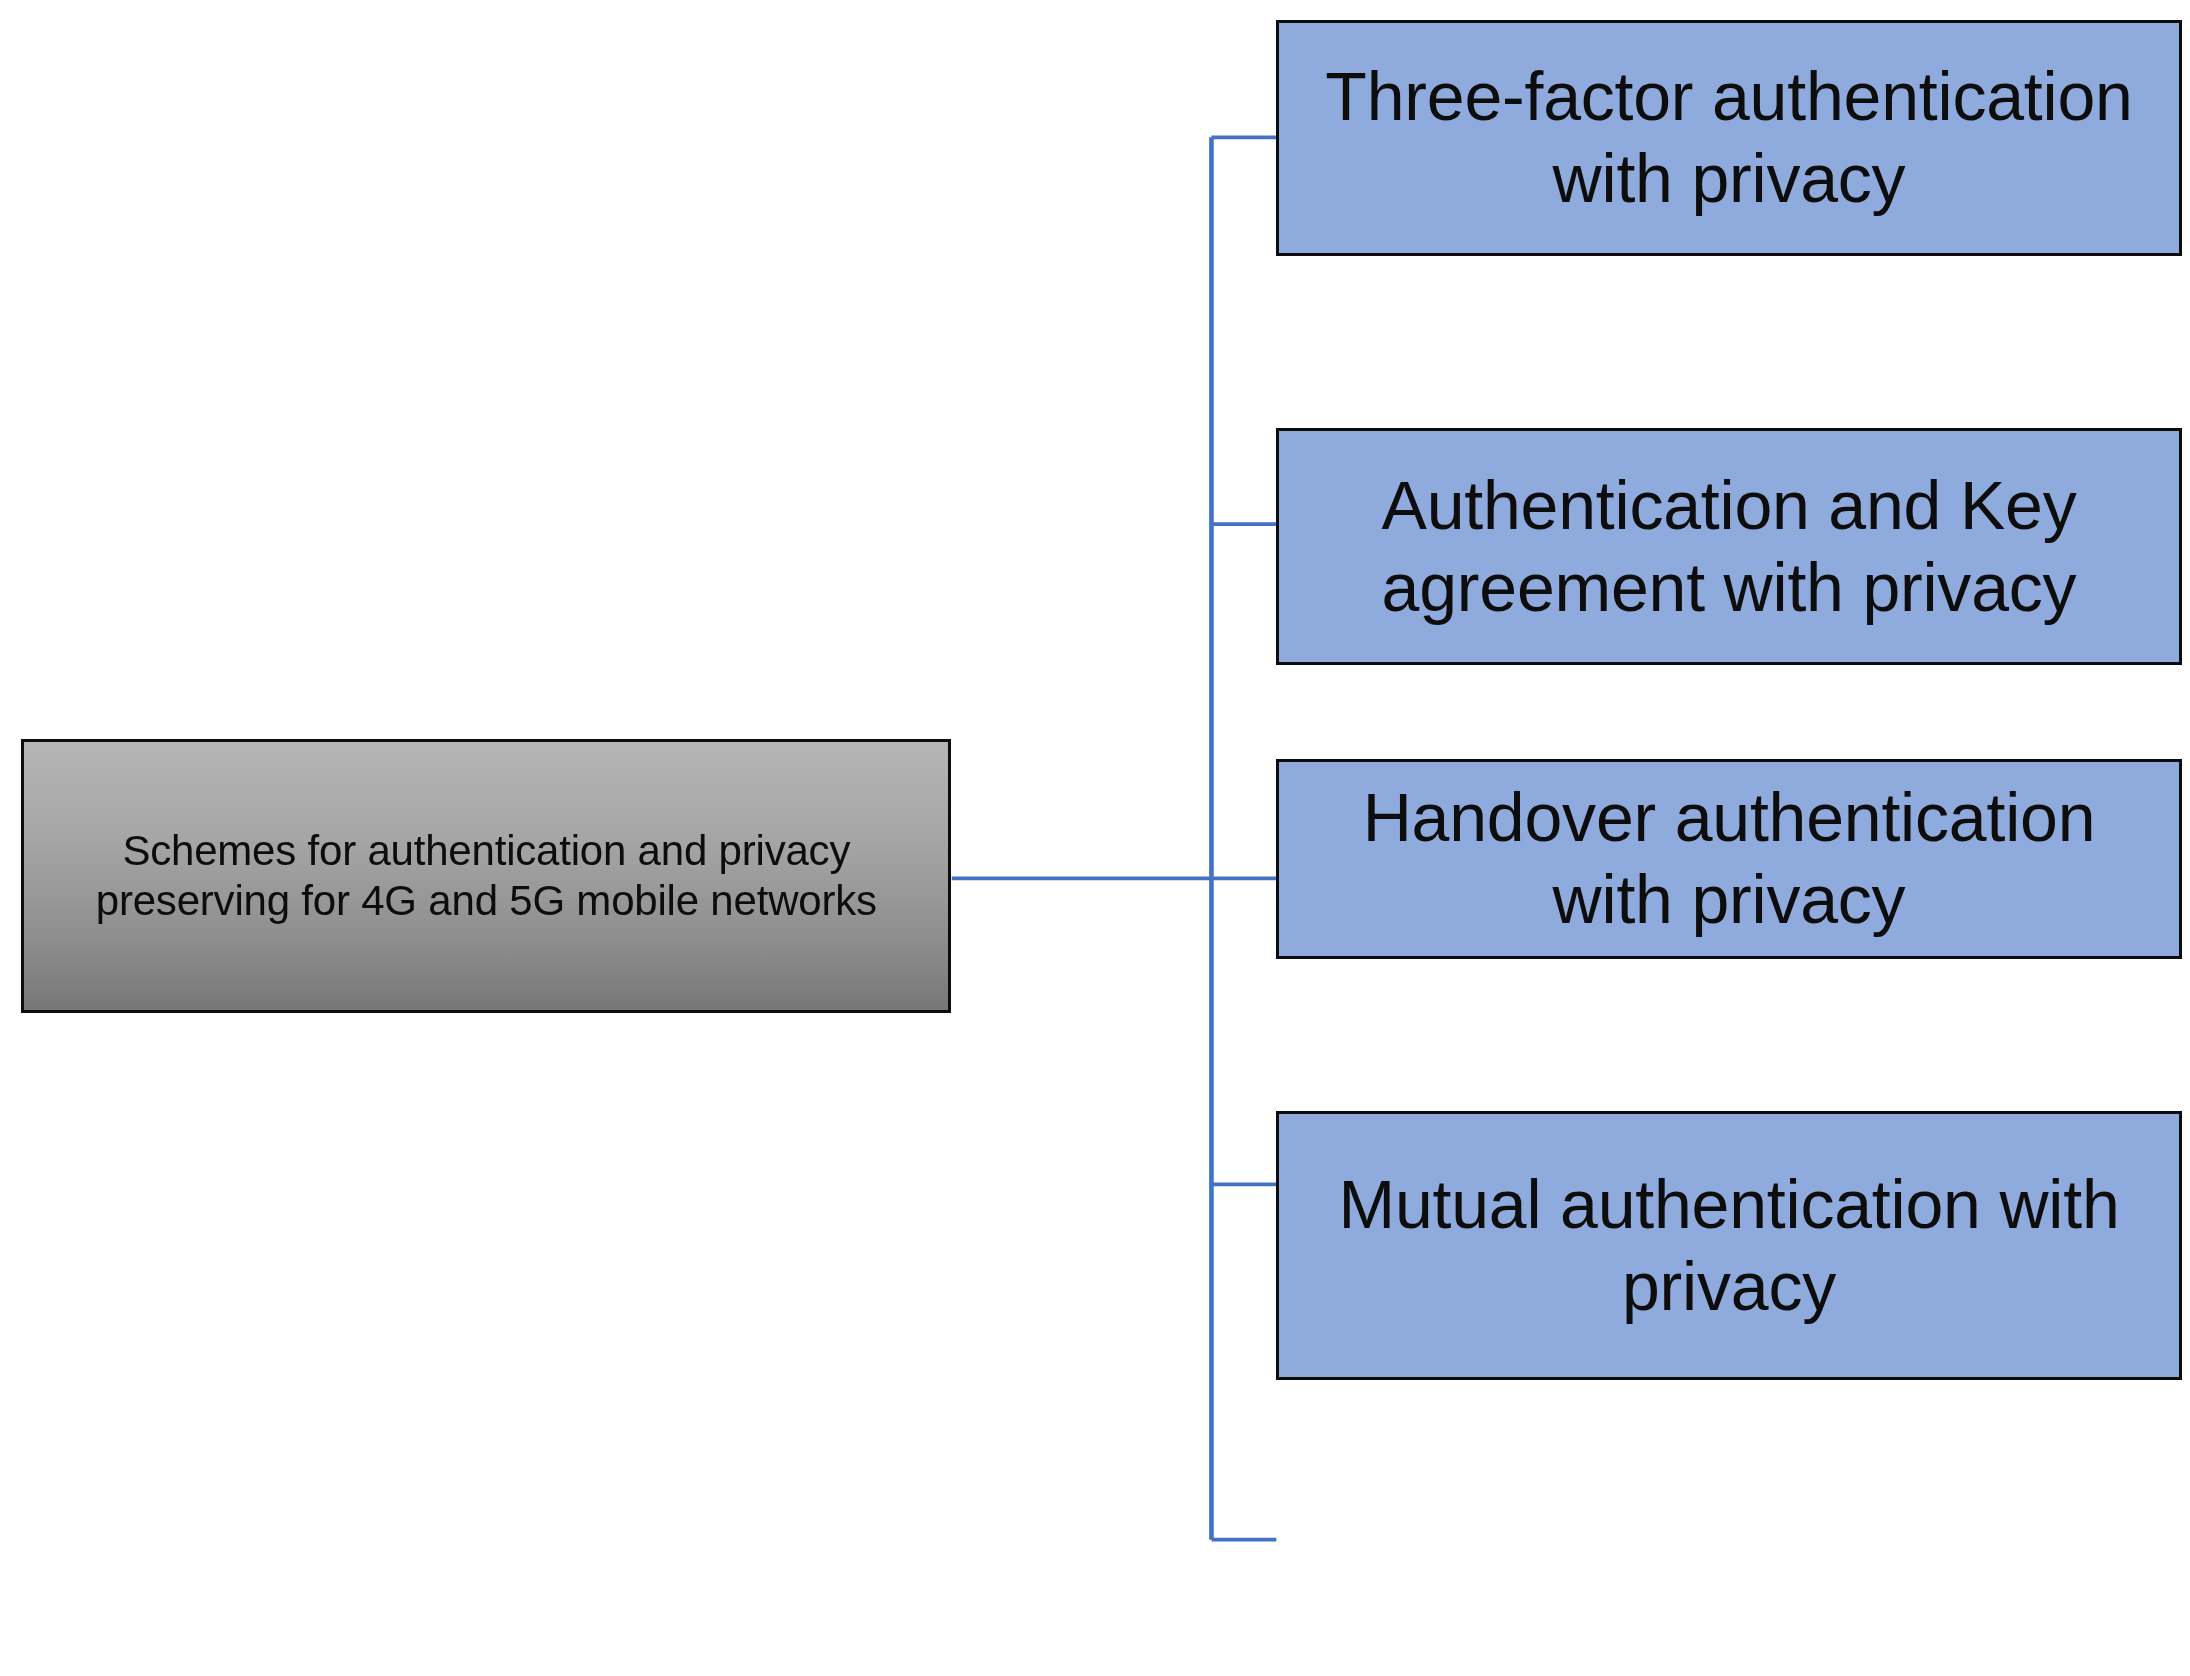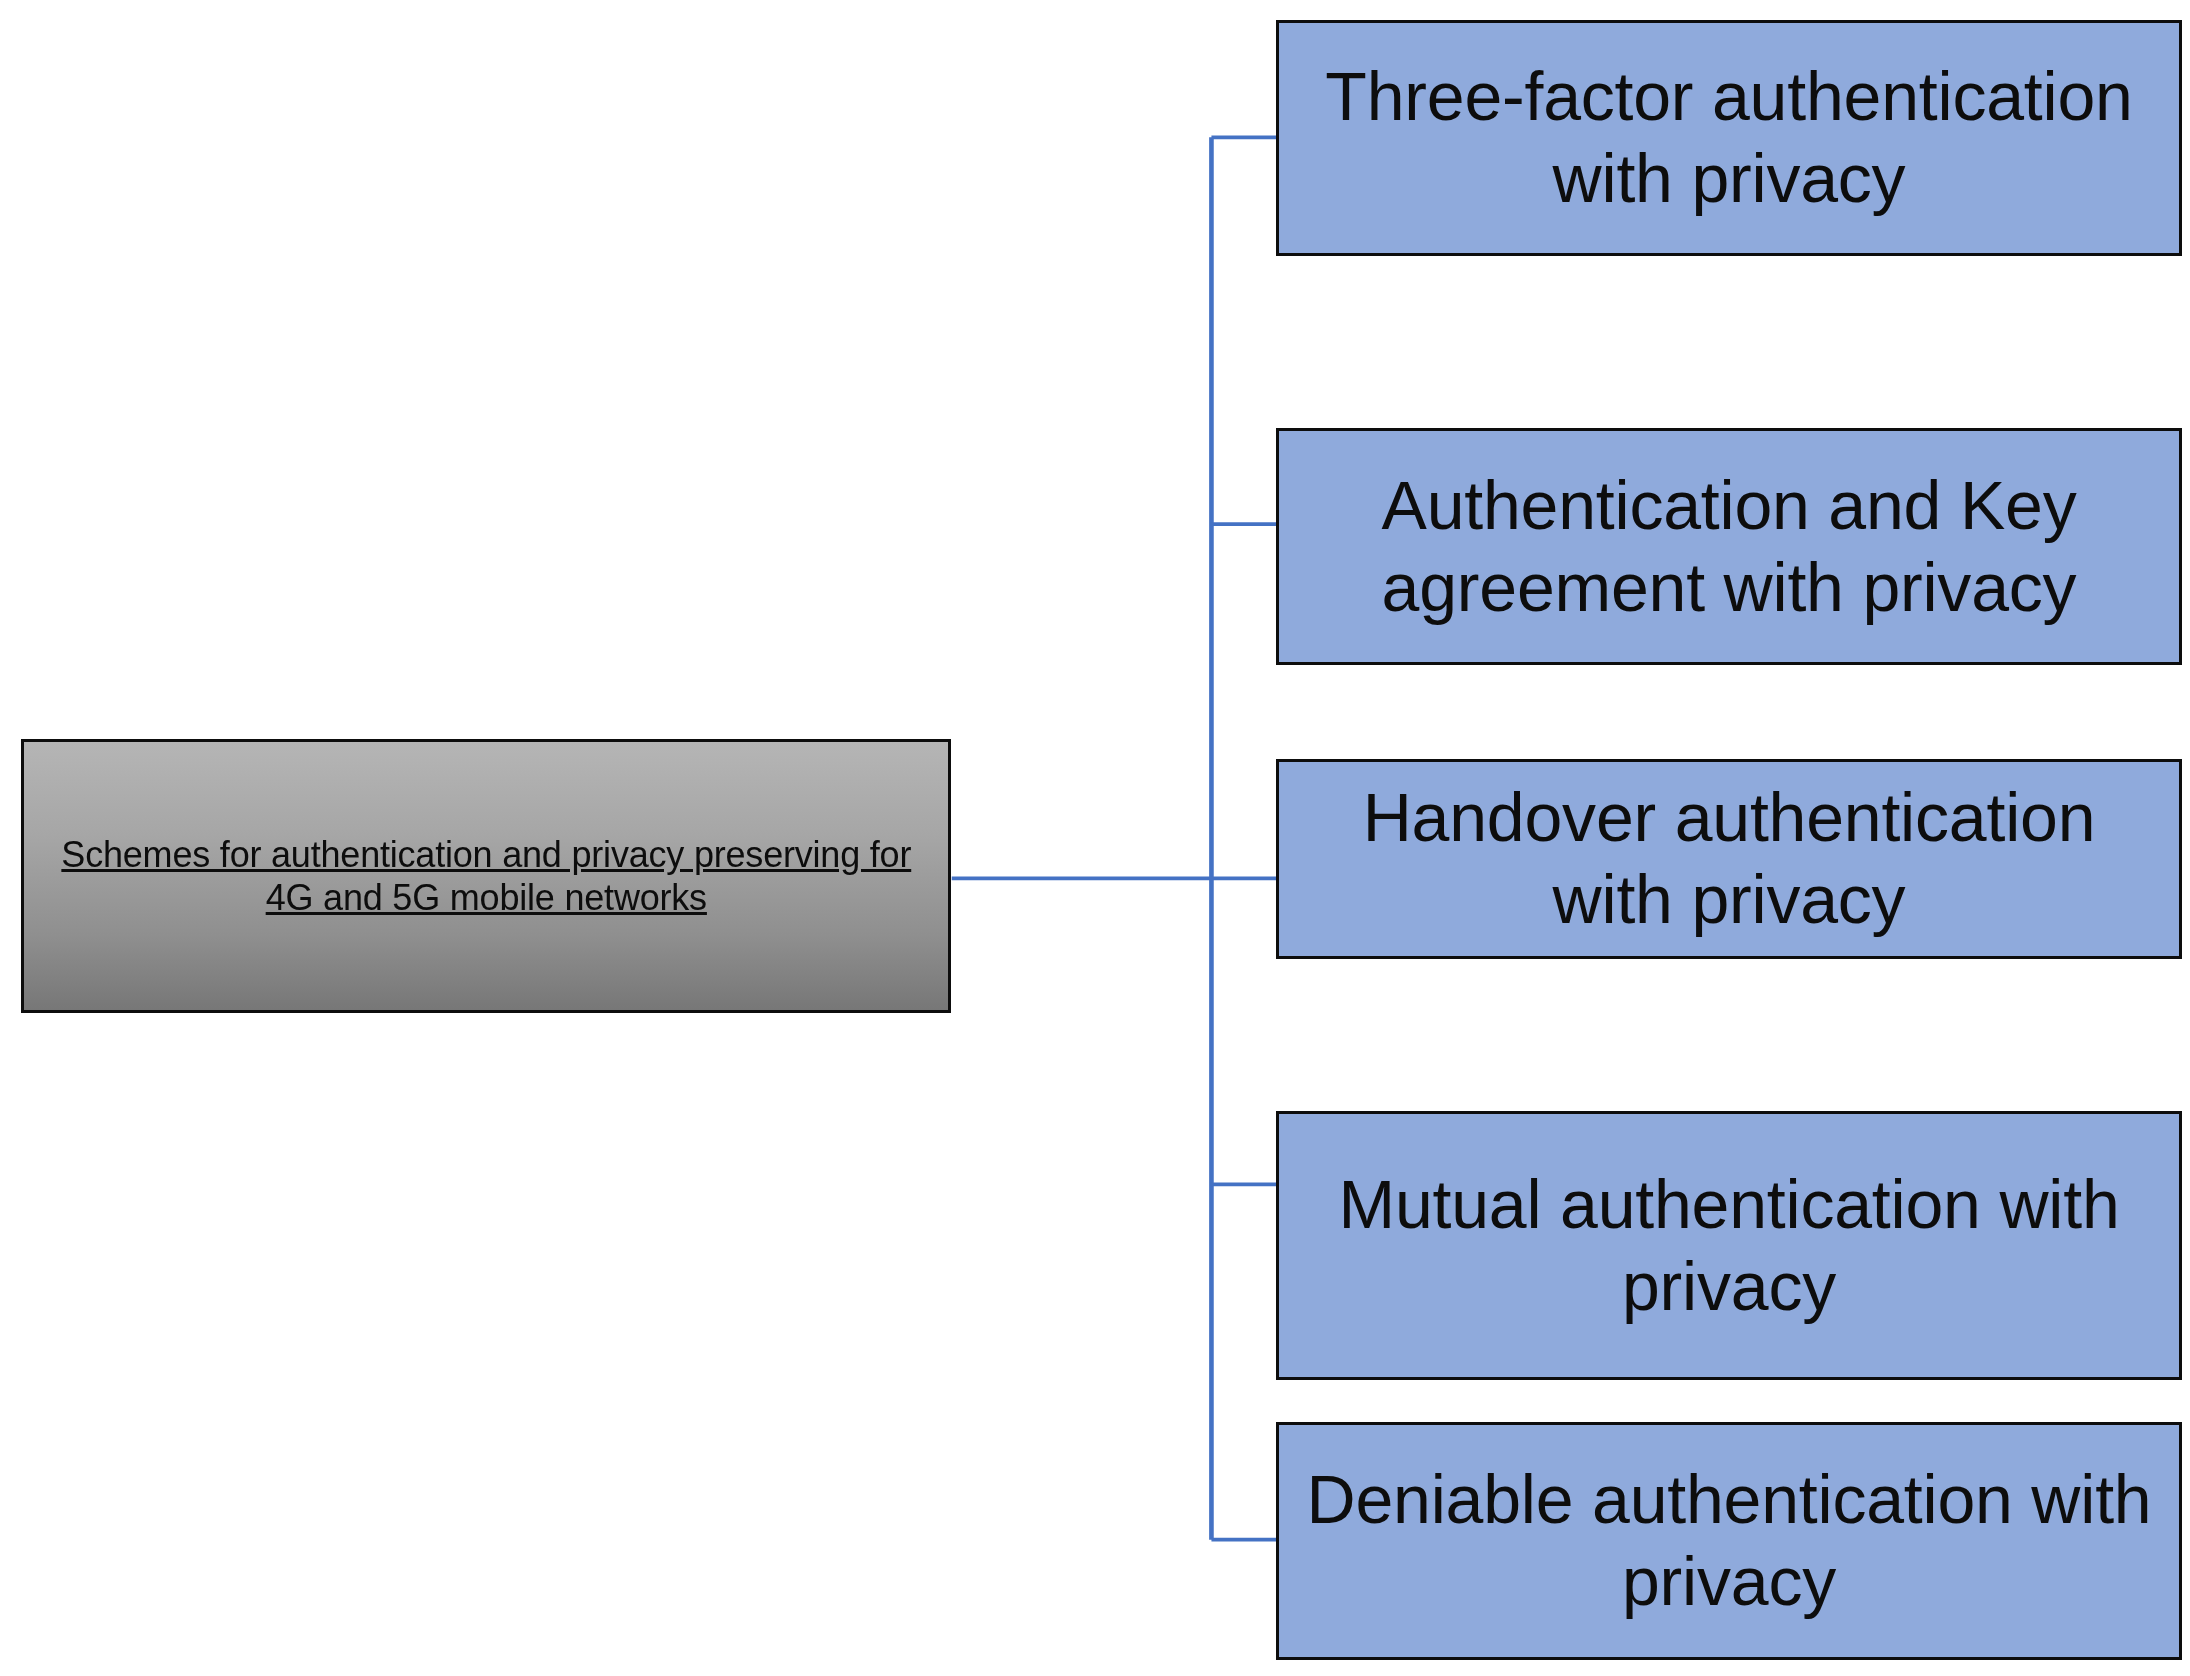--- a/index.html
+++ b/index.html
@@ -37,26 +37,25 @@
     box-sizing: border-box;
     border: 3.7px solid #0d0d0d;
     background: linear-gradient(to bottom, #b5b5b5 0%, #a6a6a6 35%, #8f8f8f 72%, #777777 100%);
     display: flex;
     align-items: center;
     justify-content: center;
     text-align: center;
     padding: 5.6px 24px;
   }
   .root-node .node-text {
-    font-size: 36px;
+    font-size: 42px;
     line-height: 1.20;
     color: #0d0d0d;
     letter-spacing: -0.2px;
     white-space: pre-line;
-    text-decoration: underline;
   }
   
   .child-node {
     position: absolute;
     left: 1276px;
     width: 906px;
     box-sizing: border-box;
     border: 3.7px solid #0d0d0d;
     background: #8faadc;
     display: flex;
@@ -113,18 +112,15 @@
   </div>
 
   <div class="child-node" id="child-2">
     <span class="node-text">Handover authentication with privacy</span>
   </div>
 
   <div class="child-node" id="child-3">
     <span class="node-text">Mutual authentication with privacy</span>
   </div>
 
-  <div class="child-node" id="child-4">
-    <span class="node-text">Deniable authentication with privacy</span>
-  </div>
 
 </div>
 
 
 </body></html>

